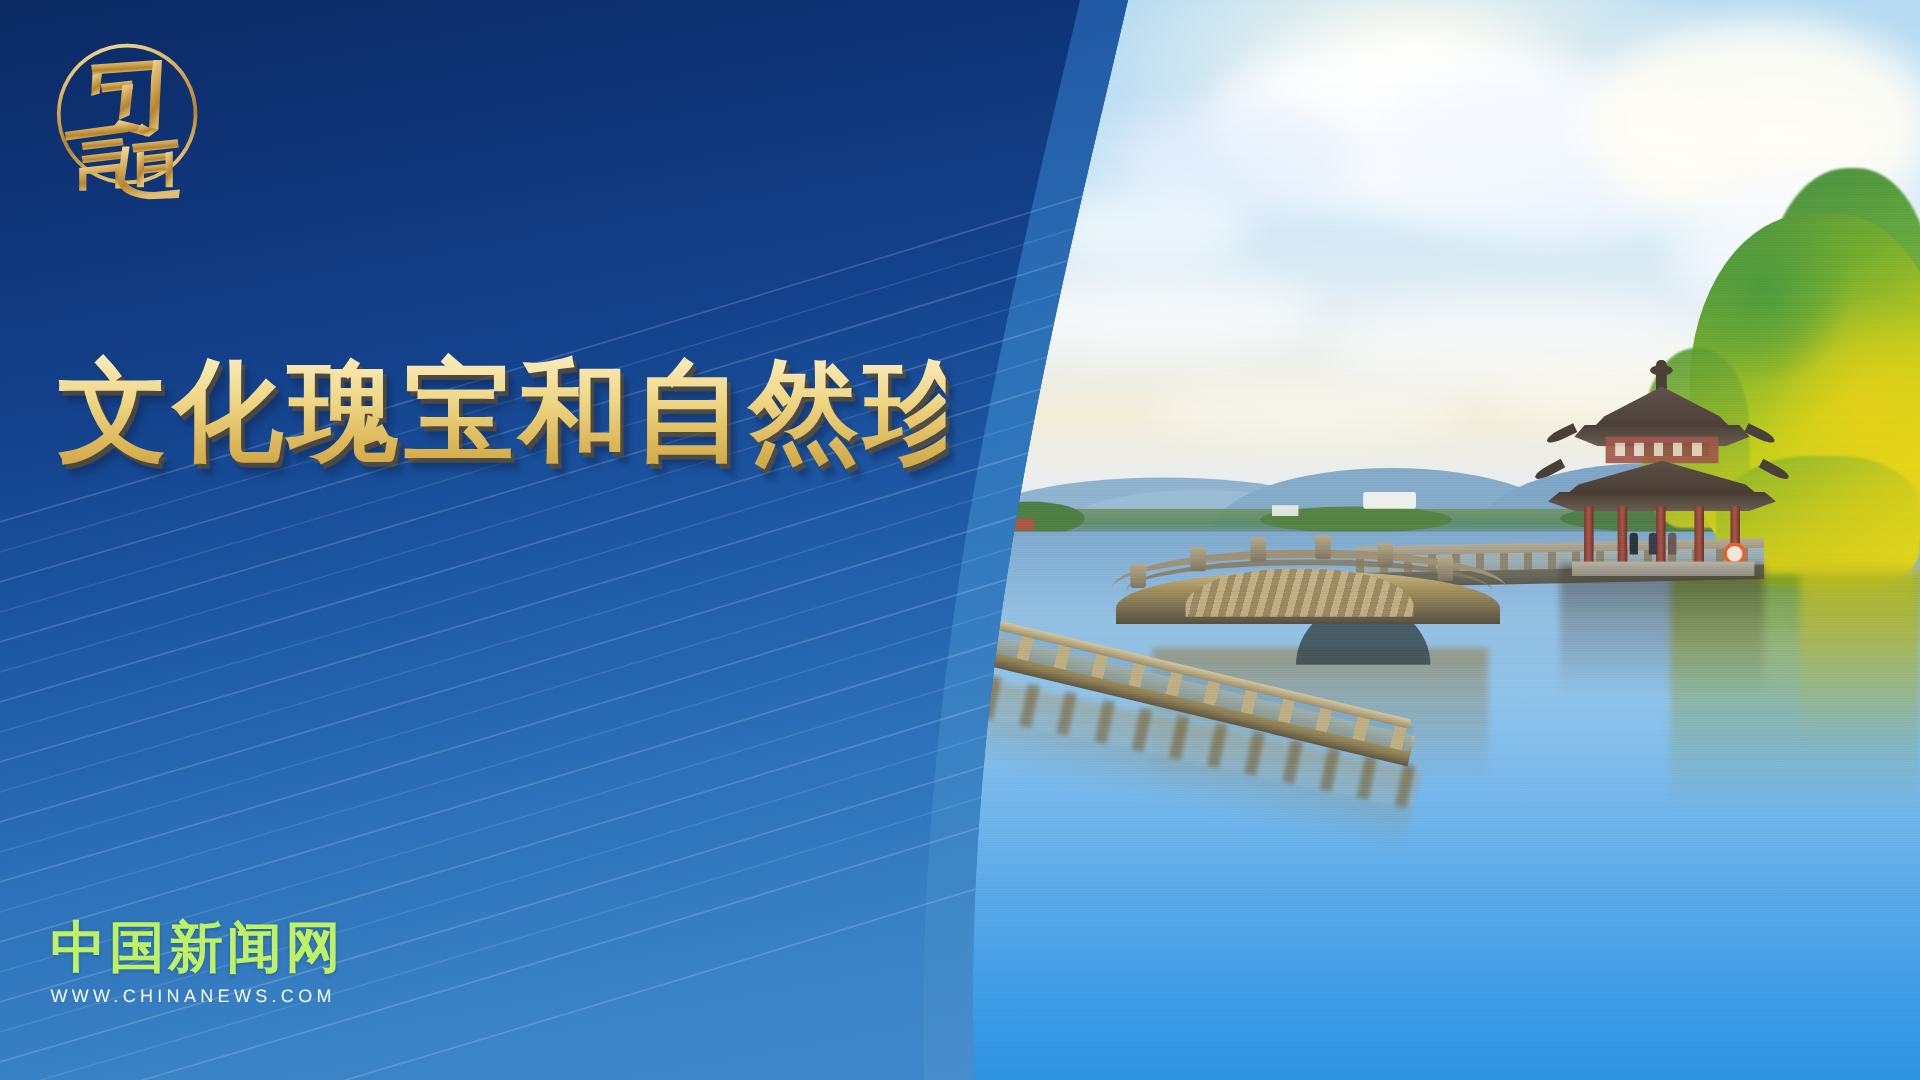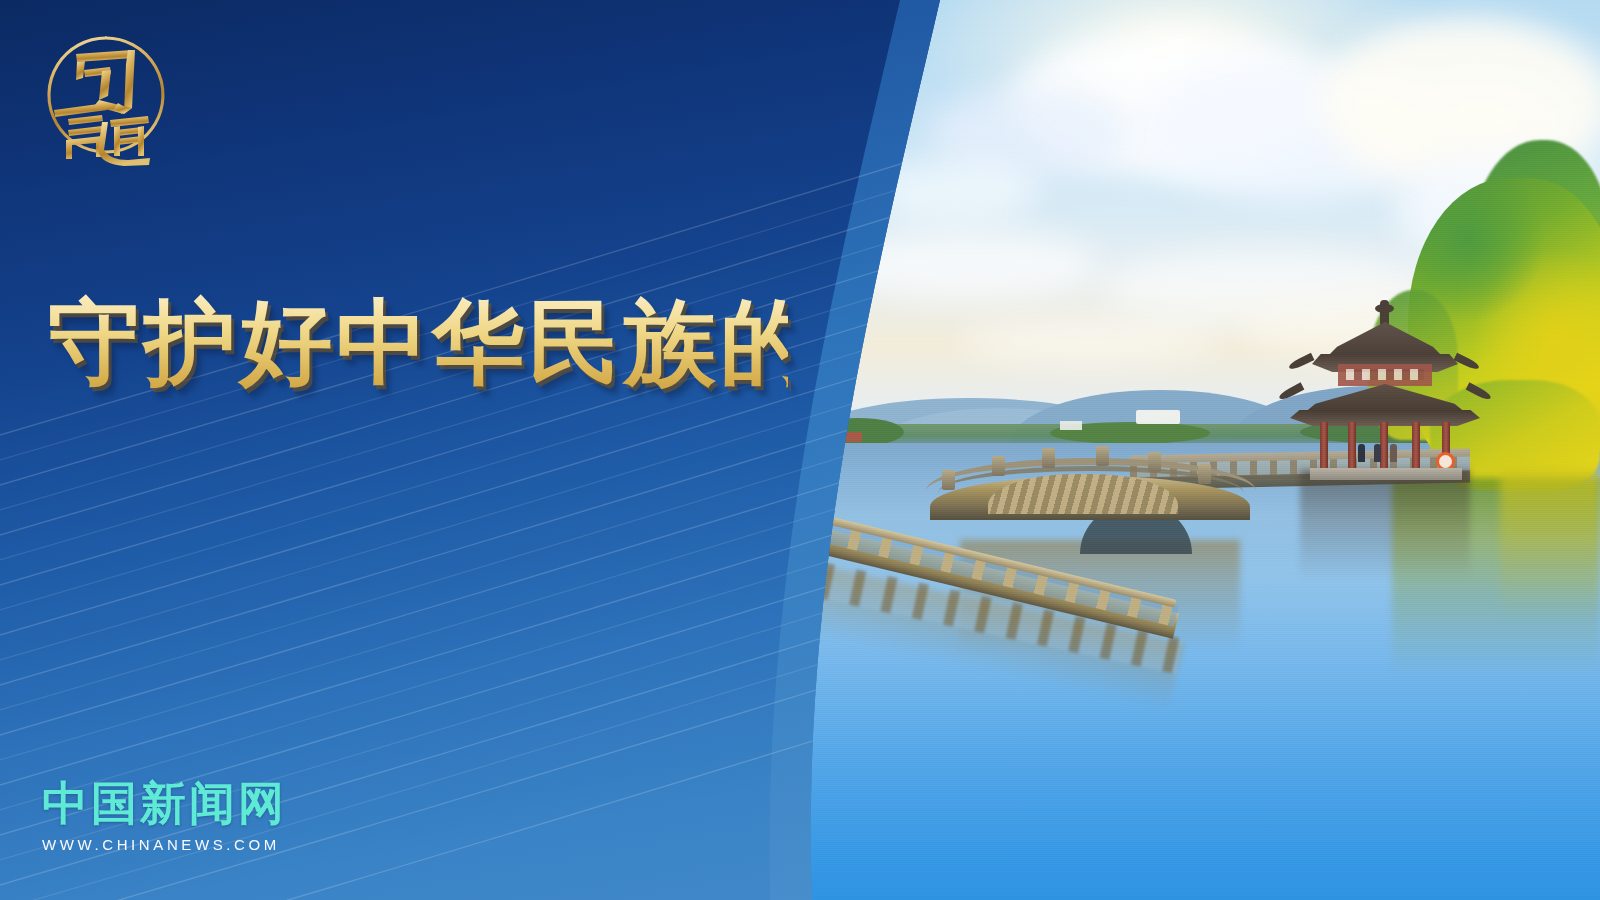--- a/index.html
+++ b/index.html
@@ -332,25 +332,24 @@
 
   
   .brand{
     position:absolute;left:42px;top:762px;width:320px;
   }
   .brand-cn{
     font-family:"DejaVu Serif","Liberation Serif",serif;
     font-weight:700;
     font-size:46px;
     line-height:54px;
-    color:#5eead4;
+    color:#bef264;
     letter-spacing:3px;
     text-shadow:0 1px 3px rgba(10,40,90,.35);
     white-space:nowrap;
-    margin-top:14px;
   }
   .brand-url{
     margin-top:6px;
     font-family:"Liberation Sans","DejaVu Sans",sans-serif;
     font-size:15px;
     letter-spacing:3.6px;
     color:#ffffff;
     opacity:.97;
     white-space:nowrap;
   }
@@ -528,21 +527,21 @@
         <path d="M80,104 L106,101 L107,107 L81,110 Z"></path>
         <path d="M80,113 L106,110 L107,116 L81,119 Z"></path>
         <path d="M78,101 L84,100 L84,130 L78,130 Z"></path>
         <path d="M102,101 L108,100 L108,130 L102,130 Z"></path>
         <path d="M66,96 L72,96 L68,124 Q74,134 92,134 L114,132 L113,139 L88,140 Q64,138 62,124 Z"></path>
       </g>
     </svg>
   </div>
 
   <div class="title">
-    <div class="title-line l1">守护好中华民族的</div>
+    <div class="title-line l1">文化瑰宝和自然珍宝</div>
   </div>
 
   <div class="brand">
     <div class="brand-cn">中国新闻网</div>
     <div class="brand-url">WWW.CHINANEWS.COM</div>
   </div>
 
 </div>
 
 </body></html>

